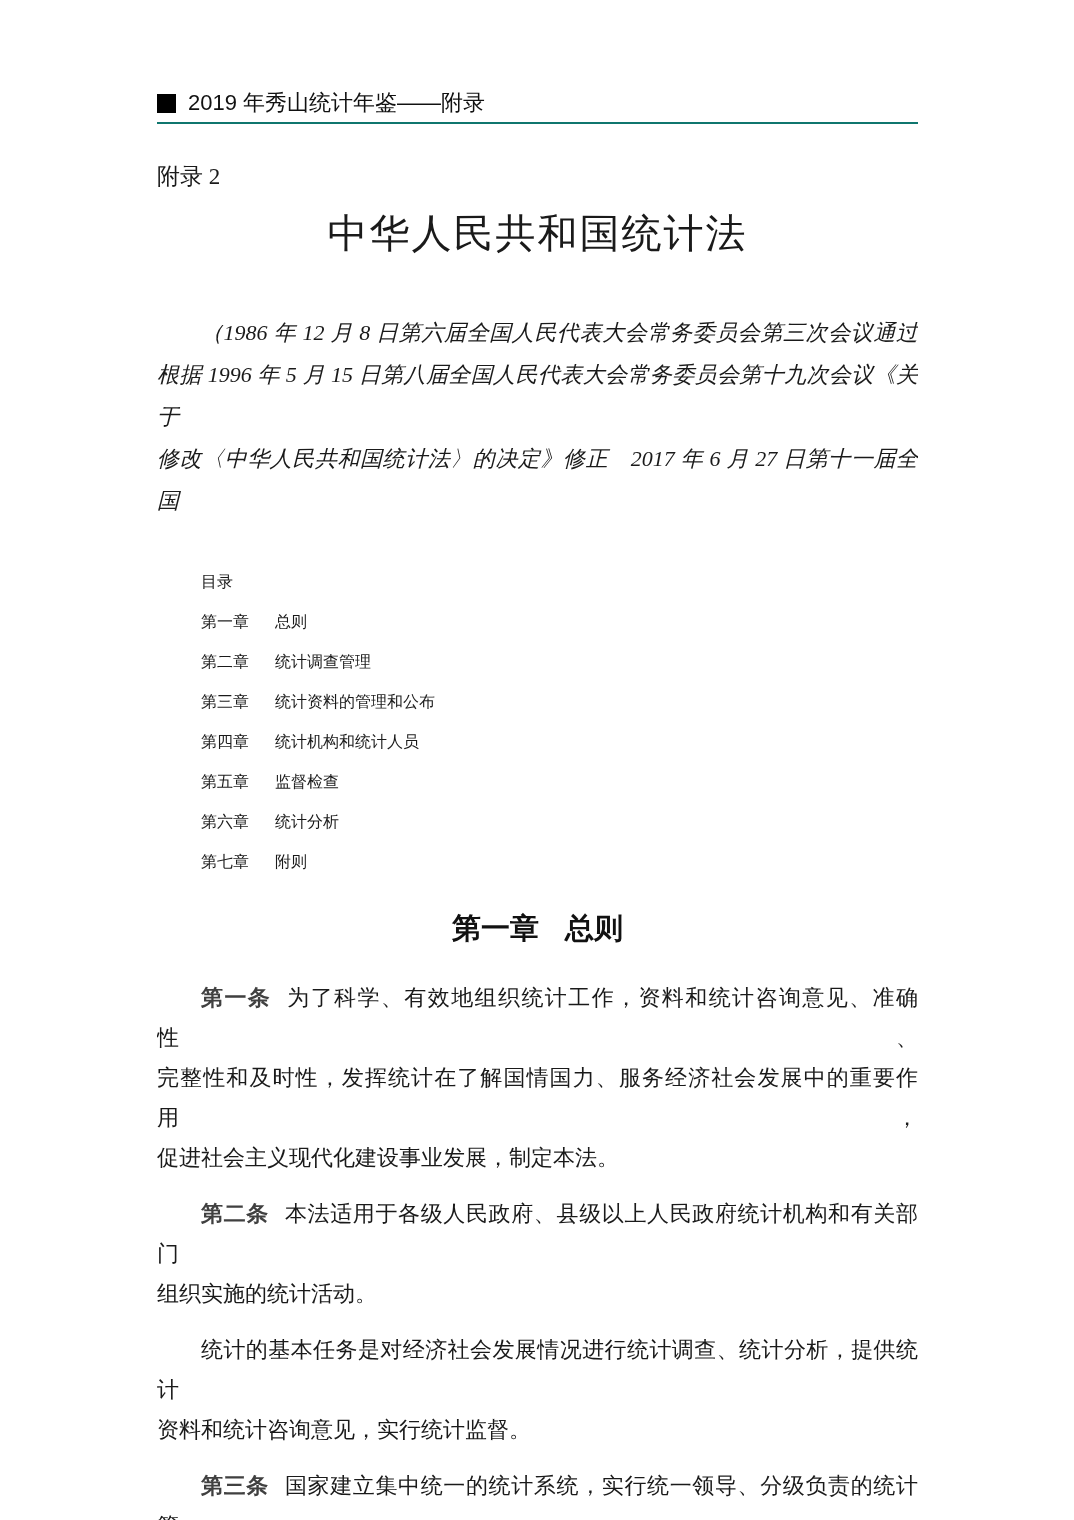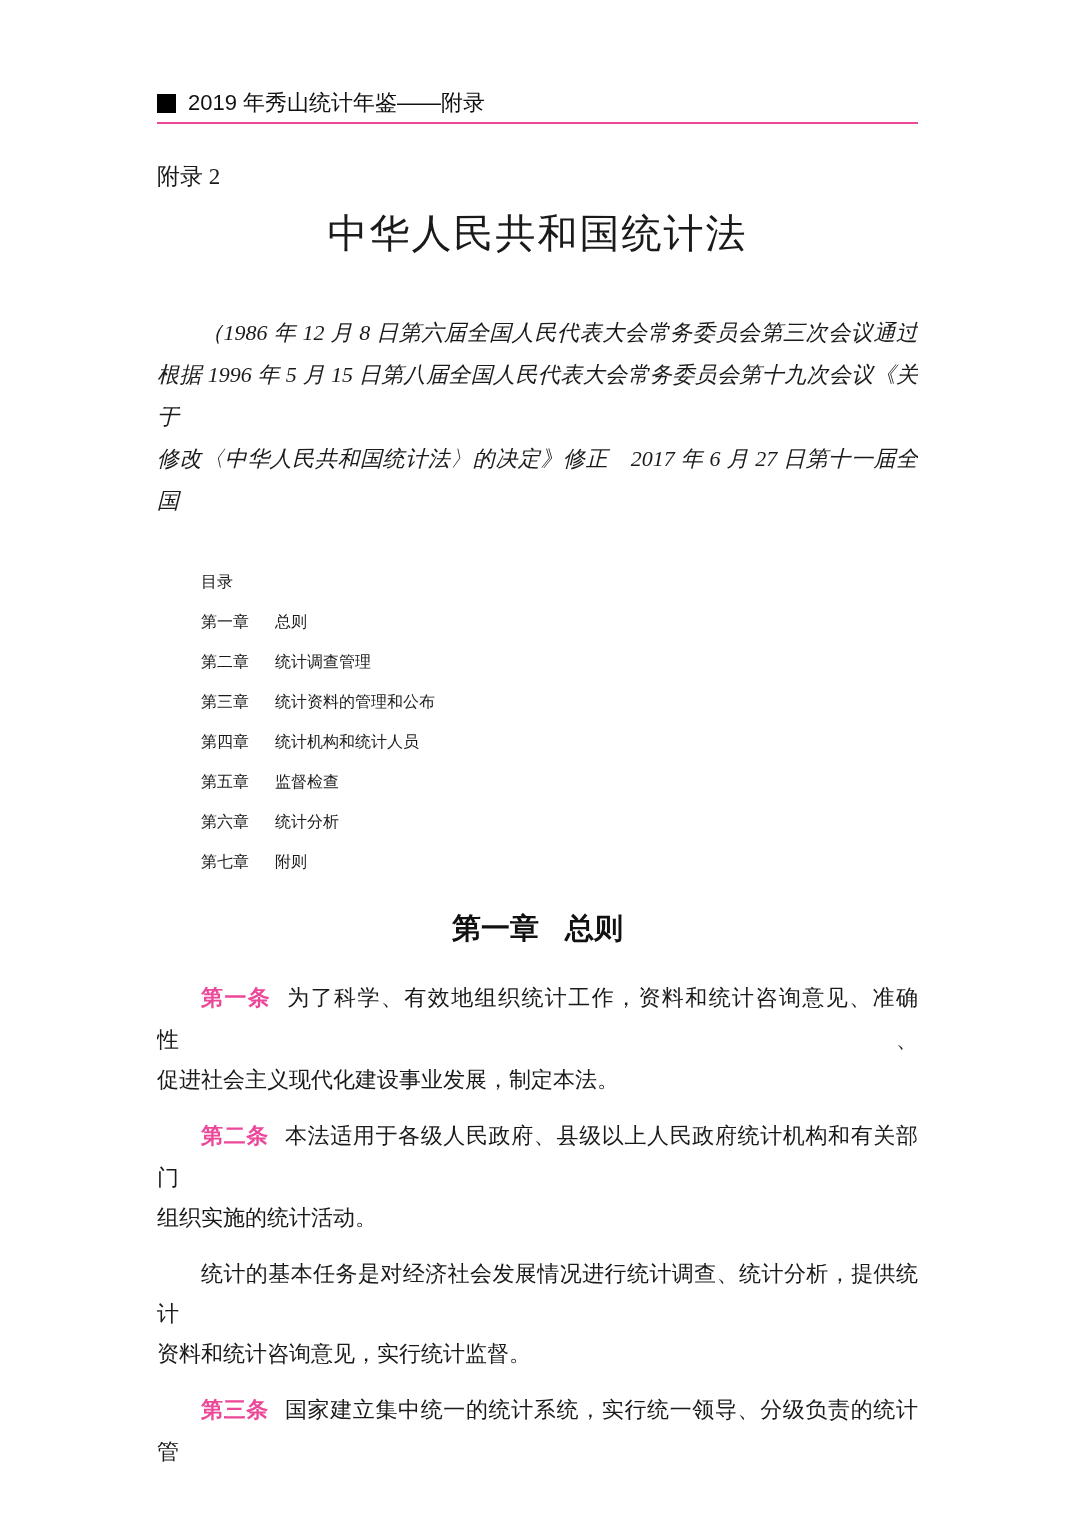--- a/index.html
+++ b/index.html
@@ -21,21 +21,21 @@
     padding: 90px 156px 0 157px;
   }
   
   .running-head {
     display: flex;
     align-items: center;
     gap: 12px;
     font-family: "Liberation Sans", "DejaVu Sans", sans-serif;
     font-size: 22px;
     line-height: 26px;
-    border-bottom: 2px solid #ec4899;
+    border-bottom: 2px solid #0f766e;
     padding-bottom: 6px;
     color: #111;
   }
   .sq {
     width: 19px;
     height: 19px;
     background: #000000;
     flex: 0 0 auto;
   }
   .appendix-label {
@@ -83,24 +83,24 @@
     color: #111;
   }
   .chapter-heading .ch-num { margin-right: 26px; }
   
   .articles {
     margin-top: 30px;
     font-size: 22px;
     line-height: 40px;
   }
   .art-label {
-    font-family: Liberation Mono, monospace;
+    font-family: Liberation Serif, serif;
     font-weight: bold;
     padding-right: 16px;
-    color: #ec4899;
+    color: #404040;
   }
 </style>
 </head>
 <body>
 
 <div class="page">
 
   <div class="running-head">
     <span class="sq"></span>
     <span>2019 年秀山统计年鉴——附录</span>
@@ -128,20 +128,21 @@
   </div>
 
   <h2 class="chapter-heading">
     <span class="ch-num">第一章</span><span>总则</span>
   </h2>
 
   <div class="articles">
 
     <div>
       <div class="line fill indent"><b class="art-label">第一条</b><span>为了科学、有效地组织统计工作，资料和统计咨询意见、准确性、</span></div>
+      <div class="line fill">完整性和及时性，发挥统计在了解国情国力、服务经济社会发展中的重要作用，</div>
       <div class="line">促进社会主义现代化建设事业发展，制定本法。</div>
     </div>
 
     <div>
       <div class="line fill indent"><b class="art-label">第二条</b><span>本法适用于各级人民政府、县级以上人民政府统计机构和有关部门</span></div>
       <div class="line">组织实施的统计活动。</div>
     </div>
 
     <div>
       <div class="line fill indent">统计的基本任务是对经济社会发展情况进行统计调查、统计分析，提供统计</div>

